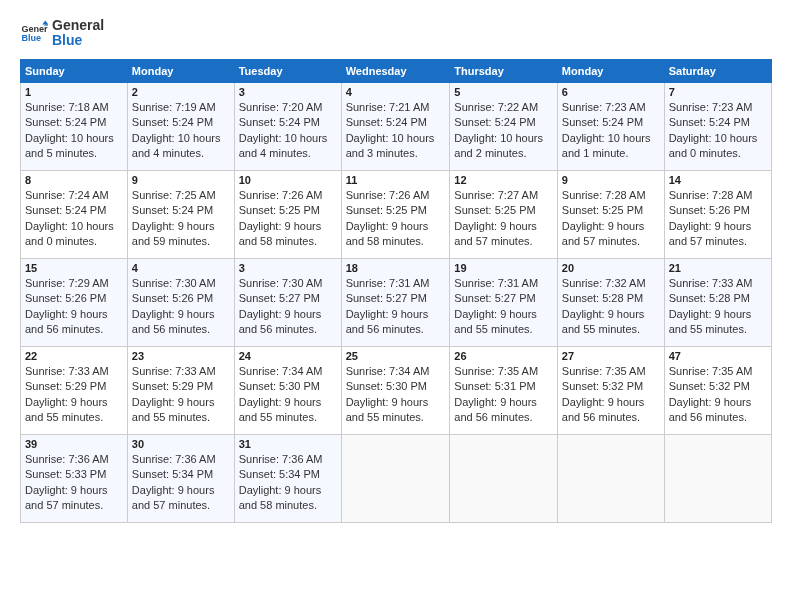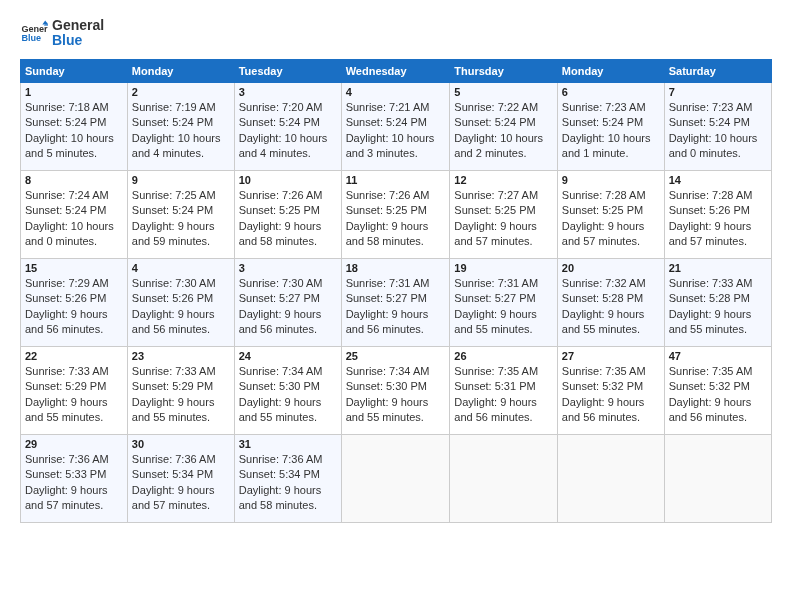--- a/index.html
+++ b/index.html
@@ -351,21 +351,21 @@
         <span class="day-num">47</span>
         <div class="day-info">
           Sunrise: 7:35 AM<br>
           Sunset: 5:32 PM<br>
           Daylight: 9 hours and 56 minutes.
         </div>
       </td>
         </tr>
         <tr>
           <td>
-        <span class="day-num">29</span>
+        <span class="day-num">39</span>
         <div class="day-info">
           Sunrise: 7:36 AM<br>
           Sunset: 5:33 PM<br>
           Daylight: 9 hours and 57 minutes.
         </div>
       </td>
           <td>
         <span class="day-num">30</span>
         <div class="day-info">
           Sunrise: 7:36 AM<br>

